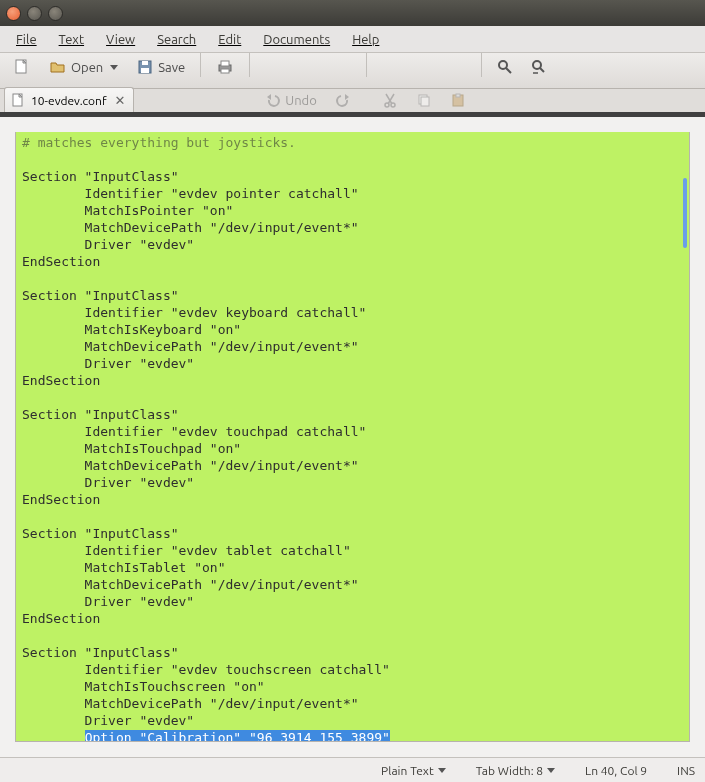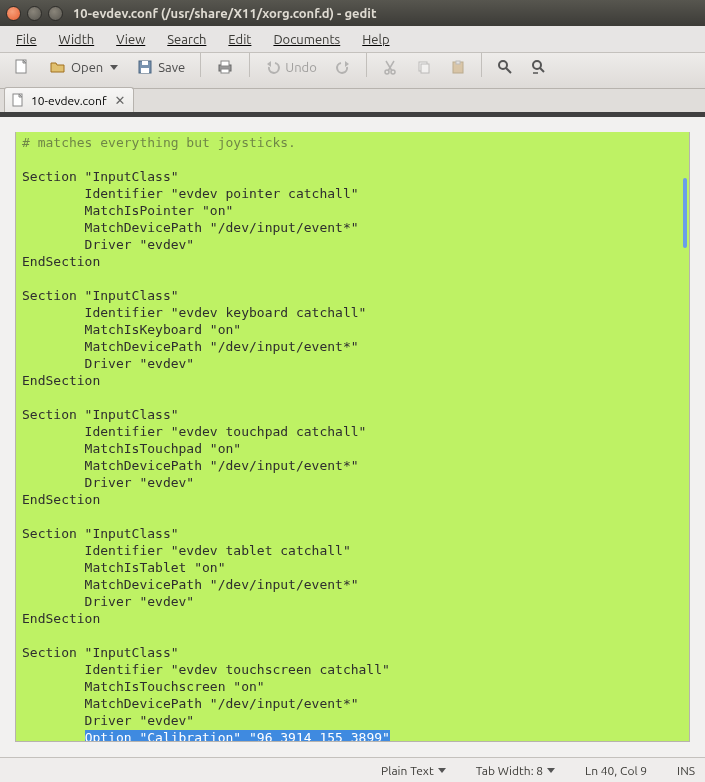--- a/index.html
+++ b/index.html
@@ -53,21 +53,21 @@
   .tbtn {
     height: 28px;
     padding: 0 6px;
     display: flex;
     align-items: center;
     gap: 4px;
     color: #4c4c4c;
     border: 1px solid transparent;
     border-radius: 3px;
   }
-  .tbtn.disabled { opacity: 0.45; }
+  .tbtn.disabled { opacity: 0.45; margin-top: 33px; }
   .tbtn svg { display: block; }
   .sep { width: 1px; height: 24px; background: #c2bfbb; margin: 0 4px; }
   .drop-arrow { width:0;height:0;border-left:4px solid transparent;border-right:4px solid transparent;border-top:5px solid #555; margin-left:3px;}
   .tabbar {
     height: 28px;
     background: #e0ddda;
     border-bottom: 5px solid #404040;
     display: flex;
     align-items: flex-end;
     padding: 0 4px;
@@ -116,26 +116,25 @@
 </style>
 </head>
 <body>
 
 <div class="titlebar">
   <div class="window-btns">
     <div class="wbtn close"></div>
     <div class="wbtn"></div>
     <div class="wbtn"></div>
   </div>
-  <span>10-evdev.conf (/usr/share/X11/xorg.conf.d) - gedit</span>
 </div>
 
 <div class="menubar">
   <div class="menu-item">File</div>
-  <div class="menu-item">Width</div>
+  <div class="menu-item">Text</div>
   <div class="menu-item">View</div>
   <div class="menu-item">Search</div>
   <div class="menu-item">Edit</div>
   <div class="menu-item">Documents</div>
   <div class="menu-item">Help</div>
 </div>
 
 <div class="toolbar">
   <div class="tbtn">
     <svg width="18" height="18" viewBox="0 0 18 18">

